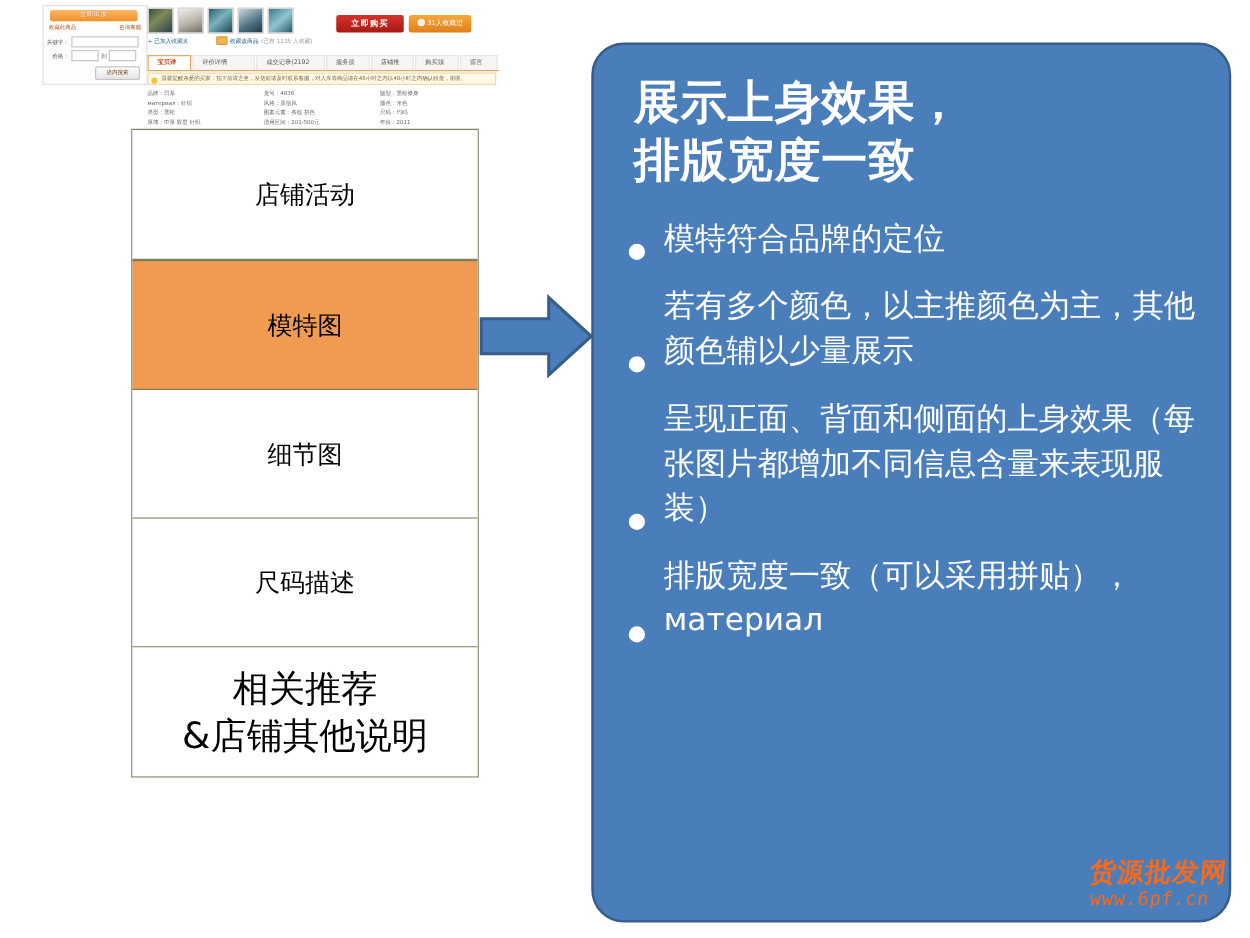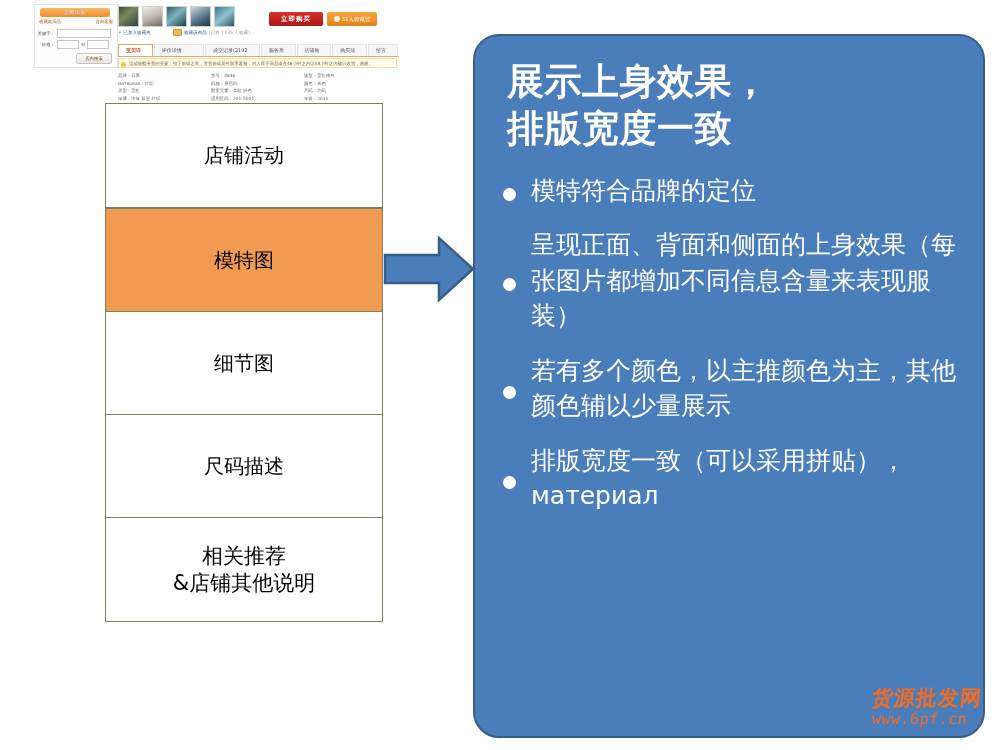--- a/index.html
+++ b/index.html
@@ -81,38 +81,38 @@
 
   
   .flow{position:absolute;left:105px;top:103px;width:278px;border:1px solid #7f7f5f;box-sizing:border-box;background:#fff;}
   .flow-box{
     border-bottom:1px solid #7f7f5f;box-sizing:border-box;
     display:flex;align-items:center;justify-content:center;text-align:center;
     font-size:20px;color:#000;line-height:1.25;background:#ffffff;
   }
   .flow-box:last-child{border-bottom:none;}
   .flow-box.highlight{background:#F09B51;border-top:1px solid #7f7f5f;}
-  .flow-box.two-line{font-size:21px;}
+  .flow-box.two-line{font-size:29px;}
 
   
   .arrow{position:absolute;left:383px;top:232px;width:92px;height:74px;}
 
   
   .panel{
     position:absolute;left:473px;top:34px;width:512px;height:704px;
     background:#4A7EBB;border:2px solid #385D8A;border-radius:26px;box-sizing:border-box;
     padding:22px 18px 10px 26px;
   }
   .panel-title{
     color:#ffffff;font-size:37px;line-height:1.28;font-weight:bold;
     letter-spacing:.5px;margin:0 0 20px 6px;
   }
   .bullets{list-style:none;margin:0;padding:0;}
   .bullet{
-    display:flex;align-items:center;color:#ffffff;
+    display:flex;align-items:flex-end;color:#ffffff;
     font-size:25px;line-height:1.42;margin-bottom:19px;
   }
   .bullet .marker{
     flex:0 0 auto;width:13px;height:13px;border-radius:50%;background:#ffffff;
     margin:9px 15px 0 2px;
   }
   .bullet .txt{flex:1 1 auto;}
 
   
   .watermark{position:absolute;left:872px;top:686px;width:126px;height:58px;color:#F26B21;}
@@ -234,25 +234,25 @@
       <div>展示上身效果，</div>
       <div>排版宽度一致</div>
     </div>
     <ul class="bullets">
       <li class="bullet">
         <span class="marker"></span>
         <span class="txt">模特符合品牌的定位</span>
       </li>
       <li class="bullet">
         <span class="marker"></span>
+        <span class="txt">若有多个颜色，以主推颜色为主，其他颜色辅以少量展示</span>
+      </li>
+      <li class="bullet">
+        <span class="marker"></span>
         <span class="txt">呈现正面、背面和侧面的上身效果（每张图片都增加不同信息含量来表现服装）</span>
-      </li>
-      <li class="bullet">
-        <span class="marker"></span>
-        <span class="txt">若有多个颜色，以主推颜色为主，其他颜色辅以少量展示</span>
       </li>
       <li class="bullet">
         <span class="marker"></span>
         <span class="txt">排版宽度一致（可以采用拼贴），материал</span>
       </li>
     </ul>
   </div>
 
   <div class="watermark">
     <div class="wm1">货源批发网</div>

